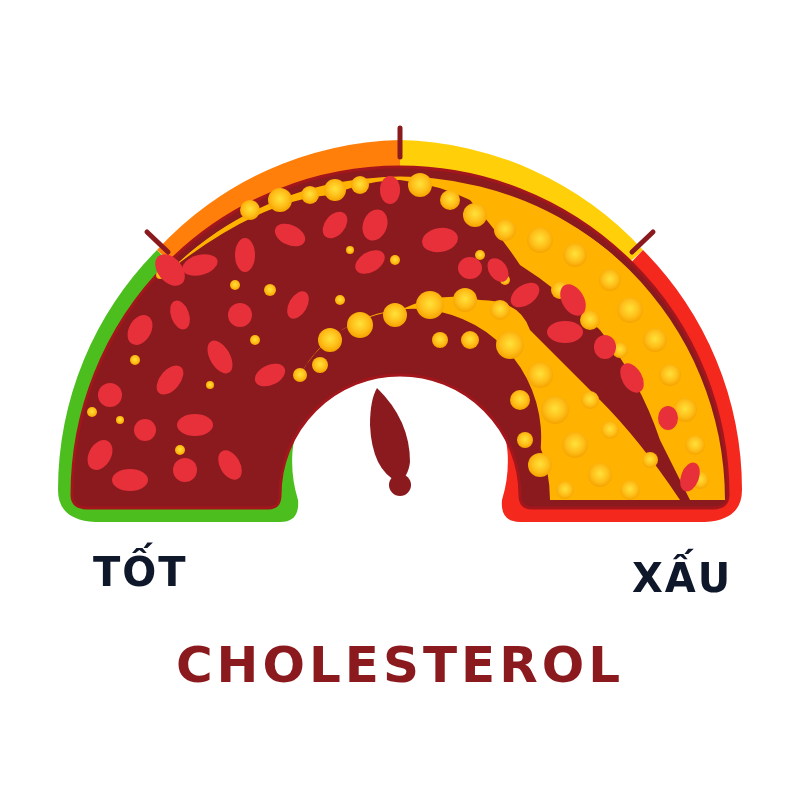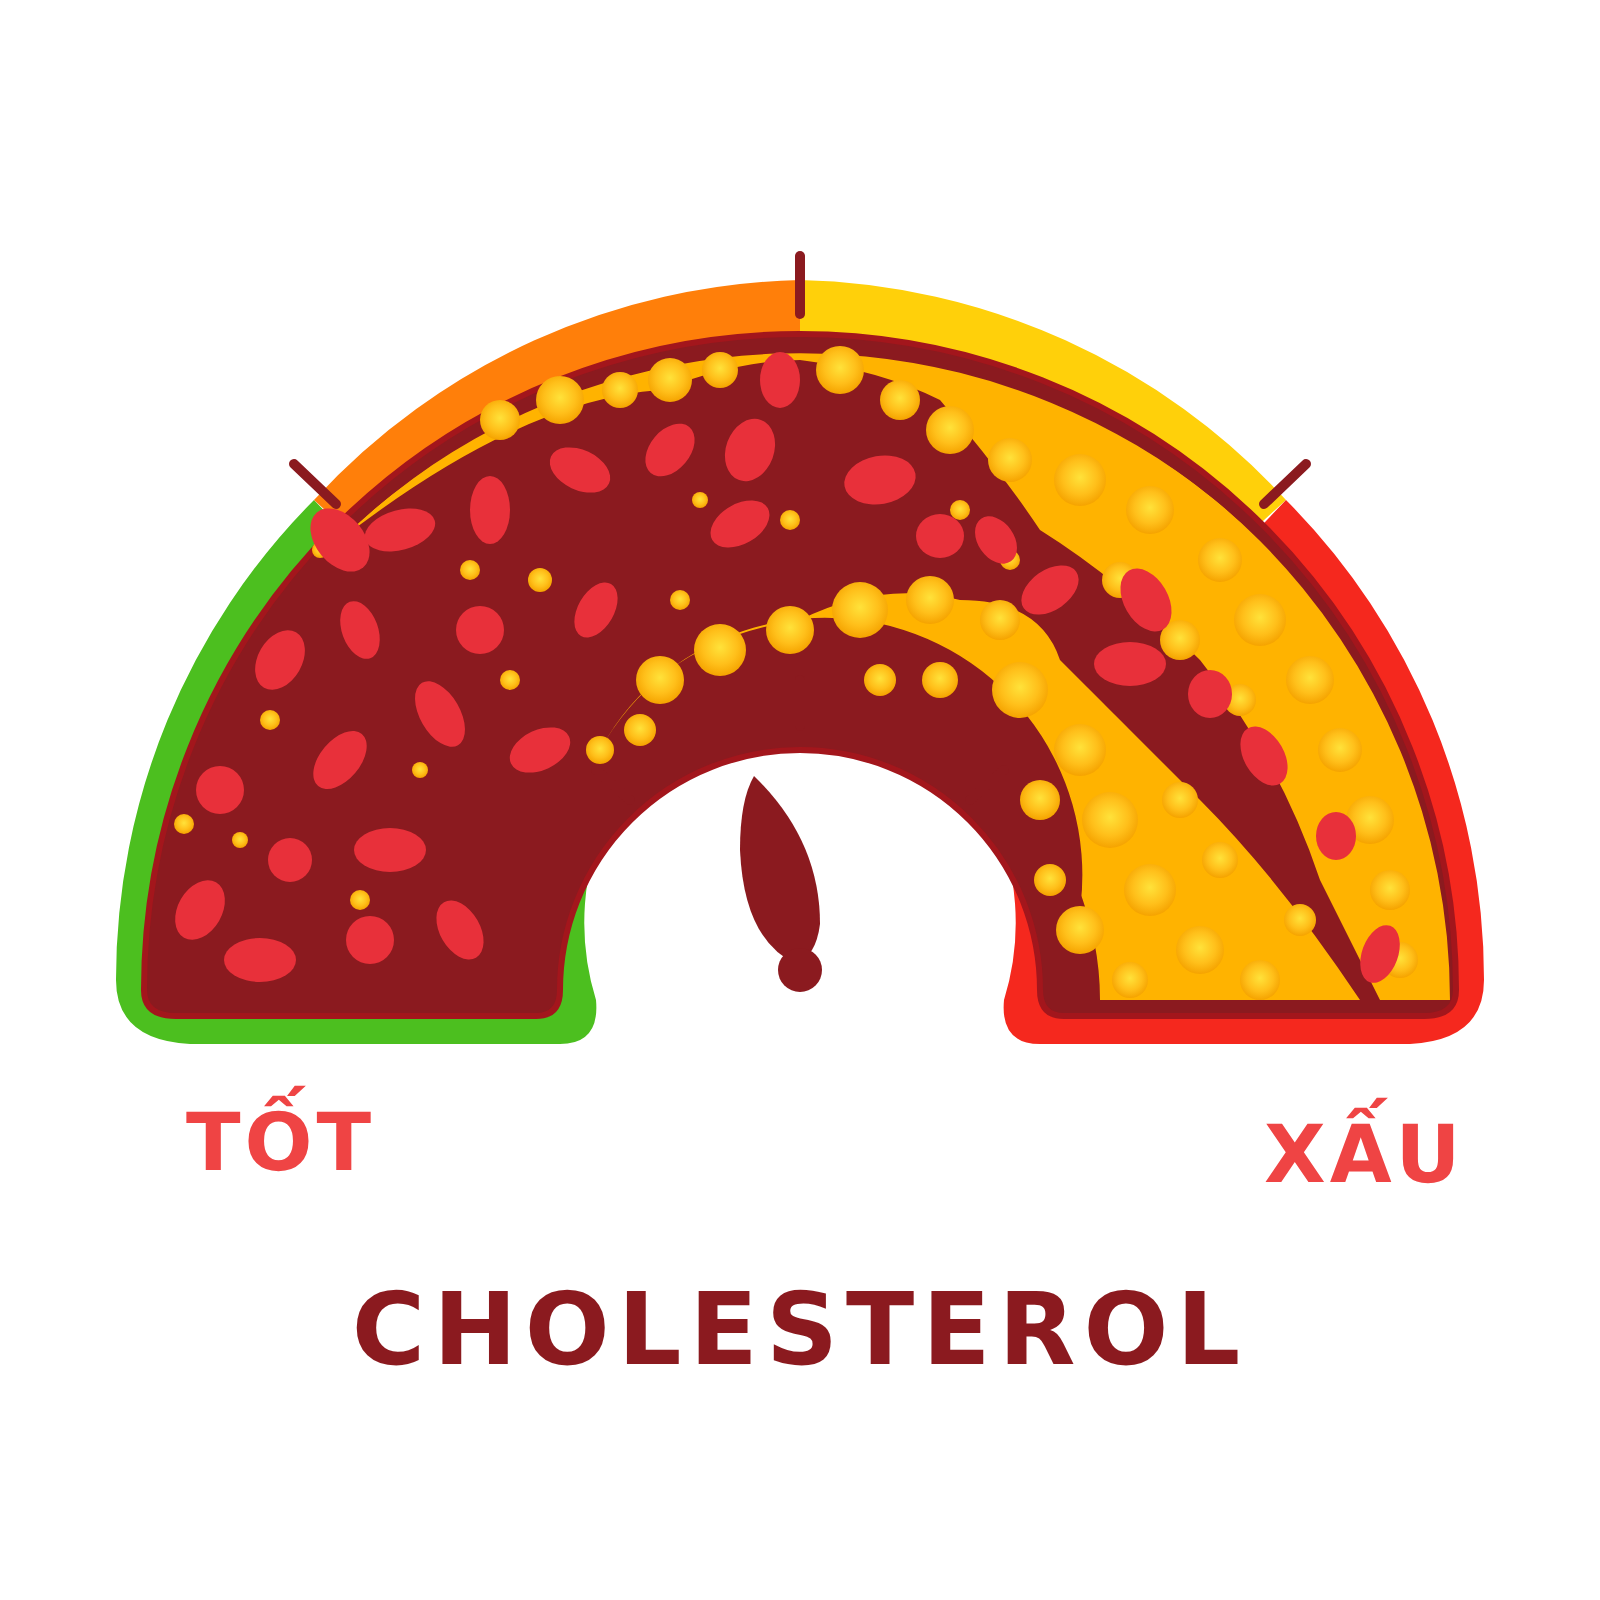--- a/index.html
+++ b/index.html
@@ -1,20 +1,20 @@
 <!DOCTYPE html>
 <html><head>
 <meta charset="utf-8">
 <style>
   html, body { margin:0; padding:0; background:#ffffff; }
   body { width:800px; height:800px; position:relative; overflow:hidden; font-family:"DejaVu Sans", sans-serif; }
   #gauge { position:absolute; left:0; top:0; width:800px; height:800px; }
   .label-good, .label-bad {
     position:absolute; font-family:"DejaVu Sans", sans-serif; font-weight:bold;
-    font-size:40px; color:#ef4444; letter-spacing:2px; line-height:1;
+    font-size:40px; color:#0f172a; letter-spacing:2px; line-height:1;
   }
   .label-good { left:93px; top:552px; }
   .label-bad { left:632px; top:558px; }
   .title {
     position:absolute; left:0; width:800px; top:640px; text-align:center;
     font-family:"DejaVu Sans", sans-serif; font-weight:bold; font-size:50px;
     color:#8b1a1f; letter-spacing:4px; line-height:1;
   }
 </style>
 </head>

